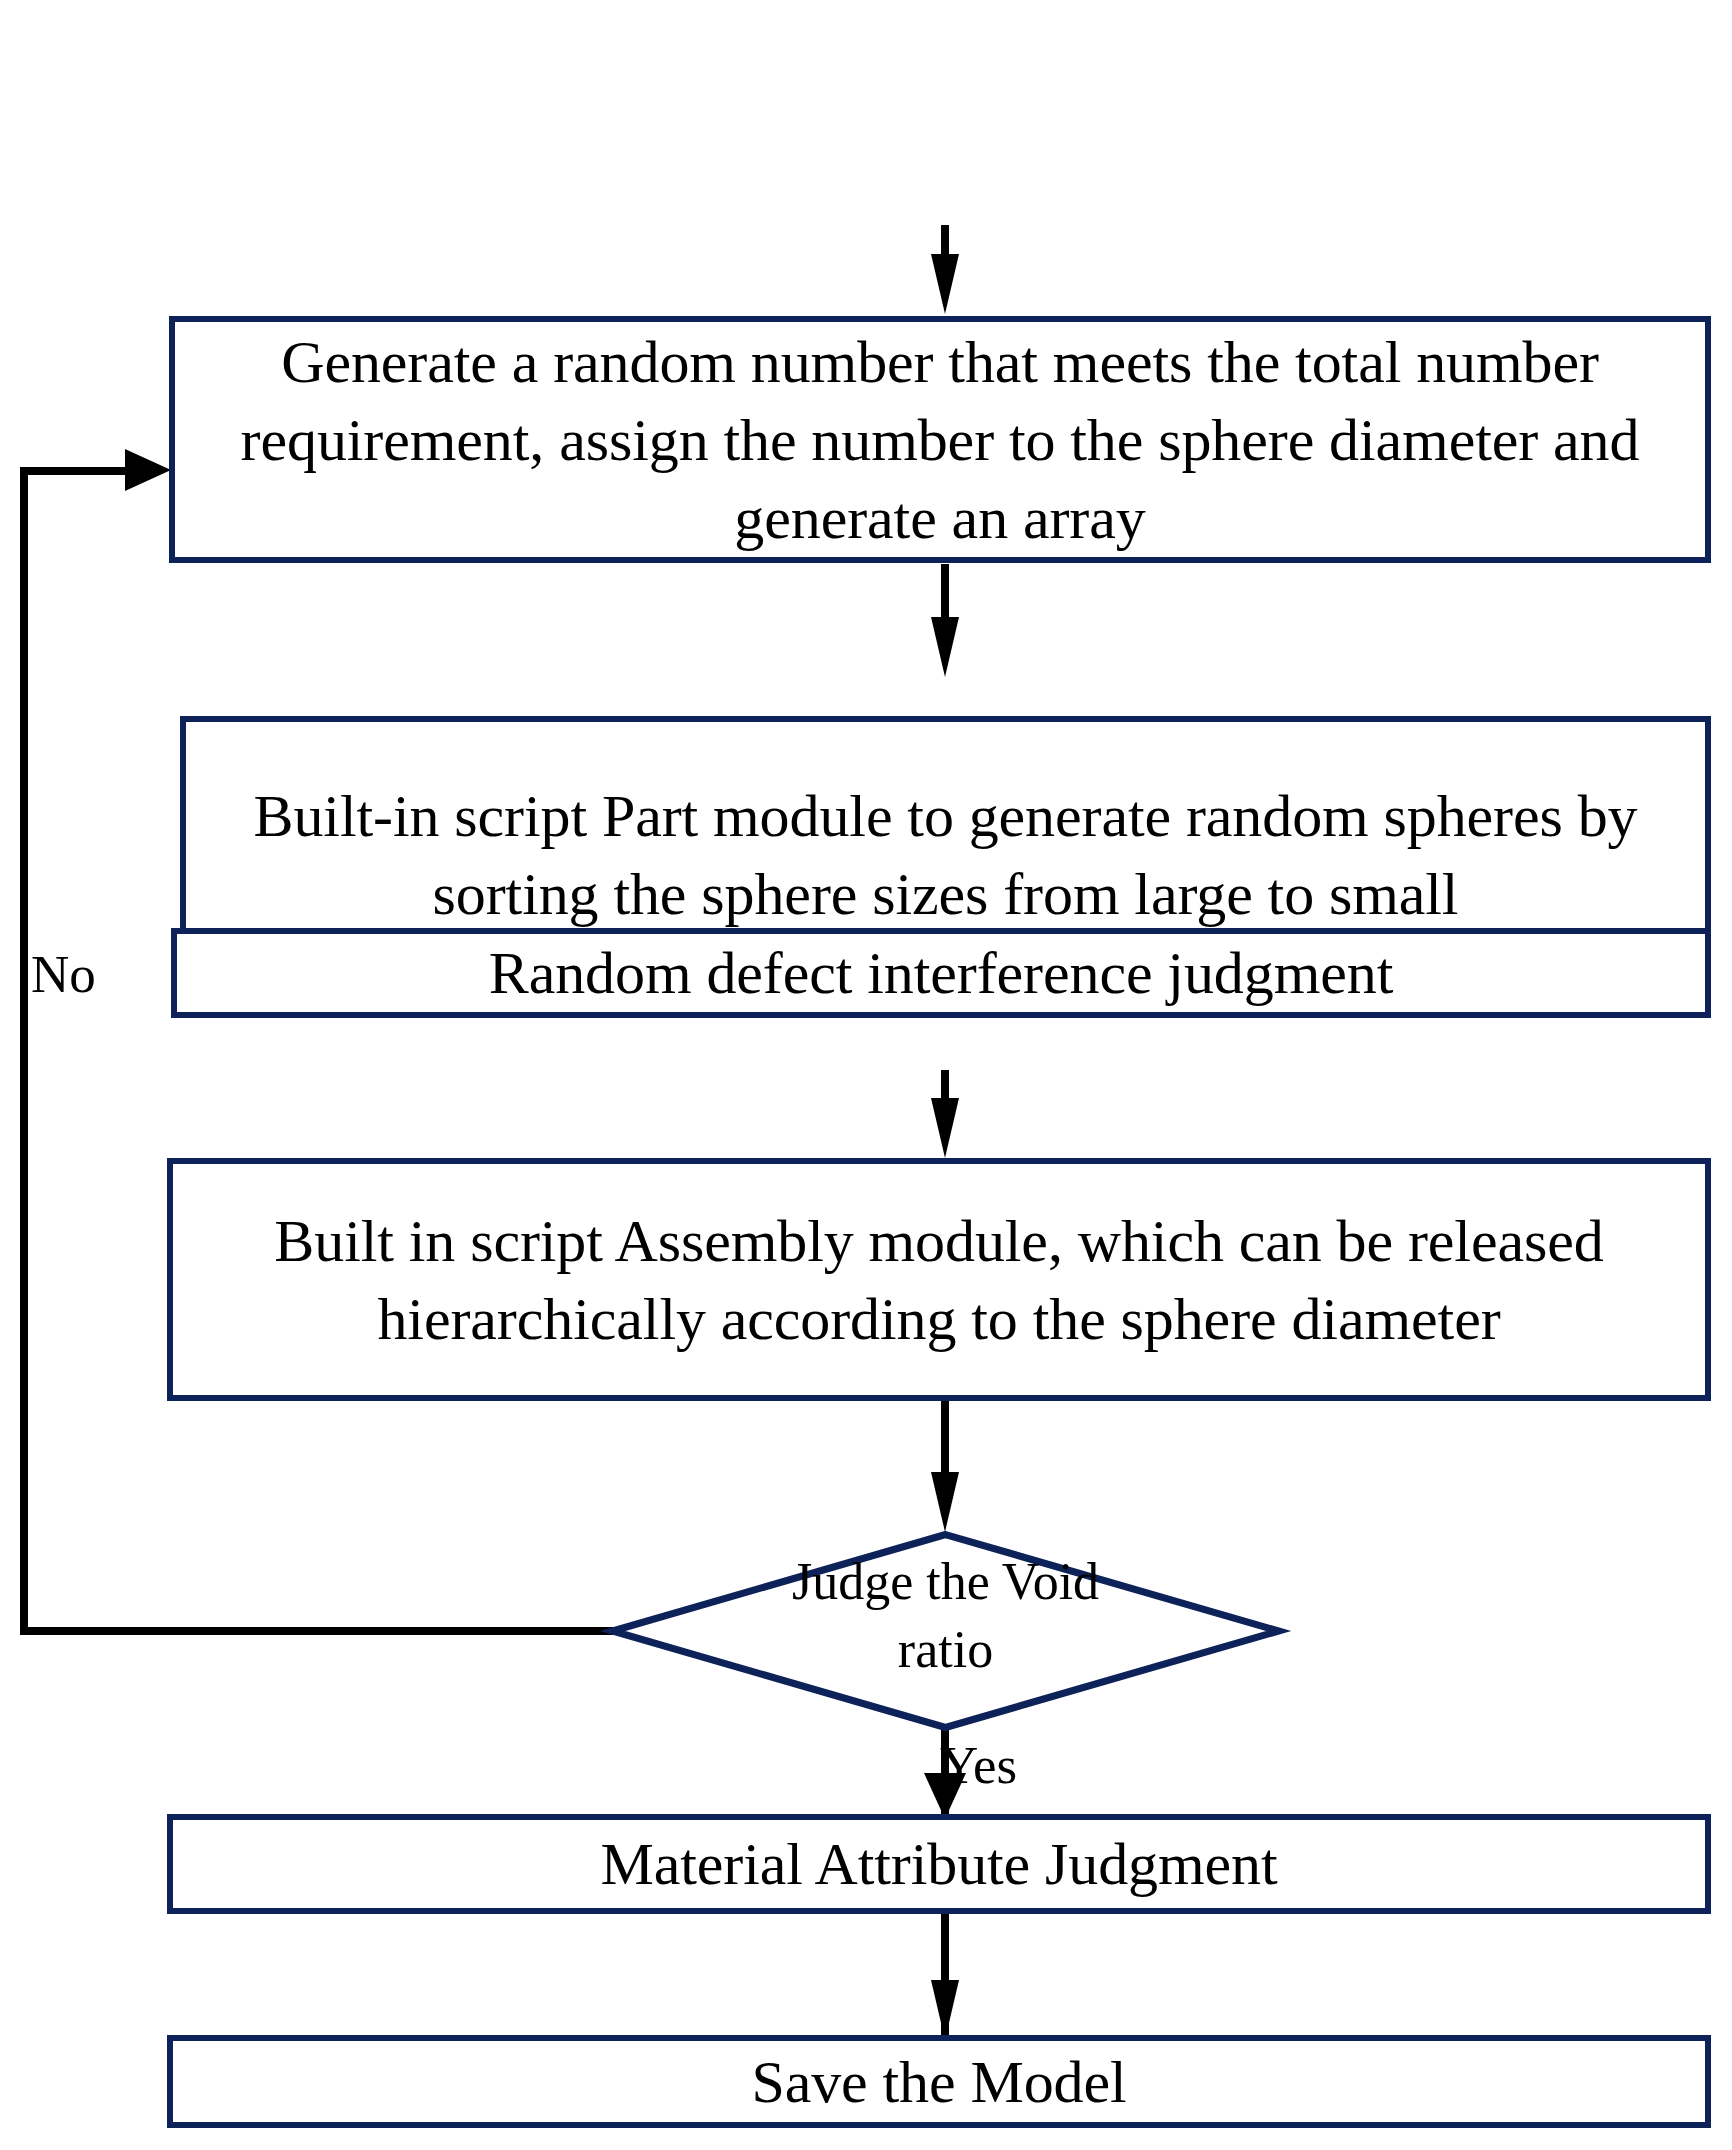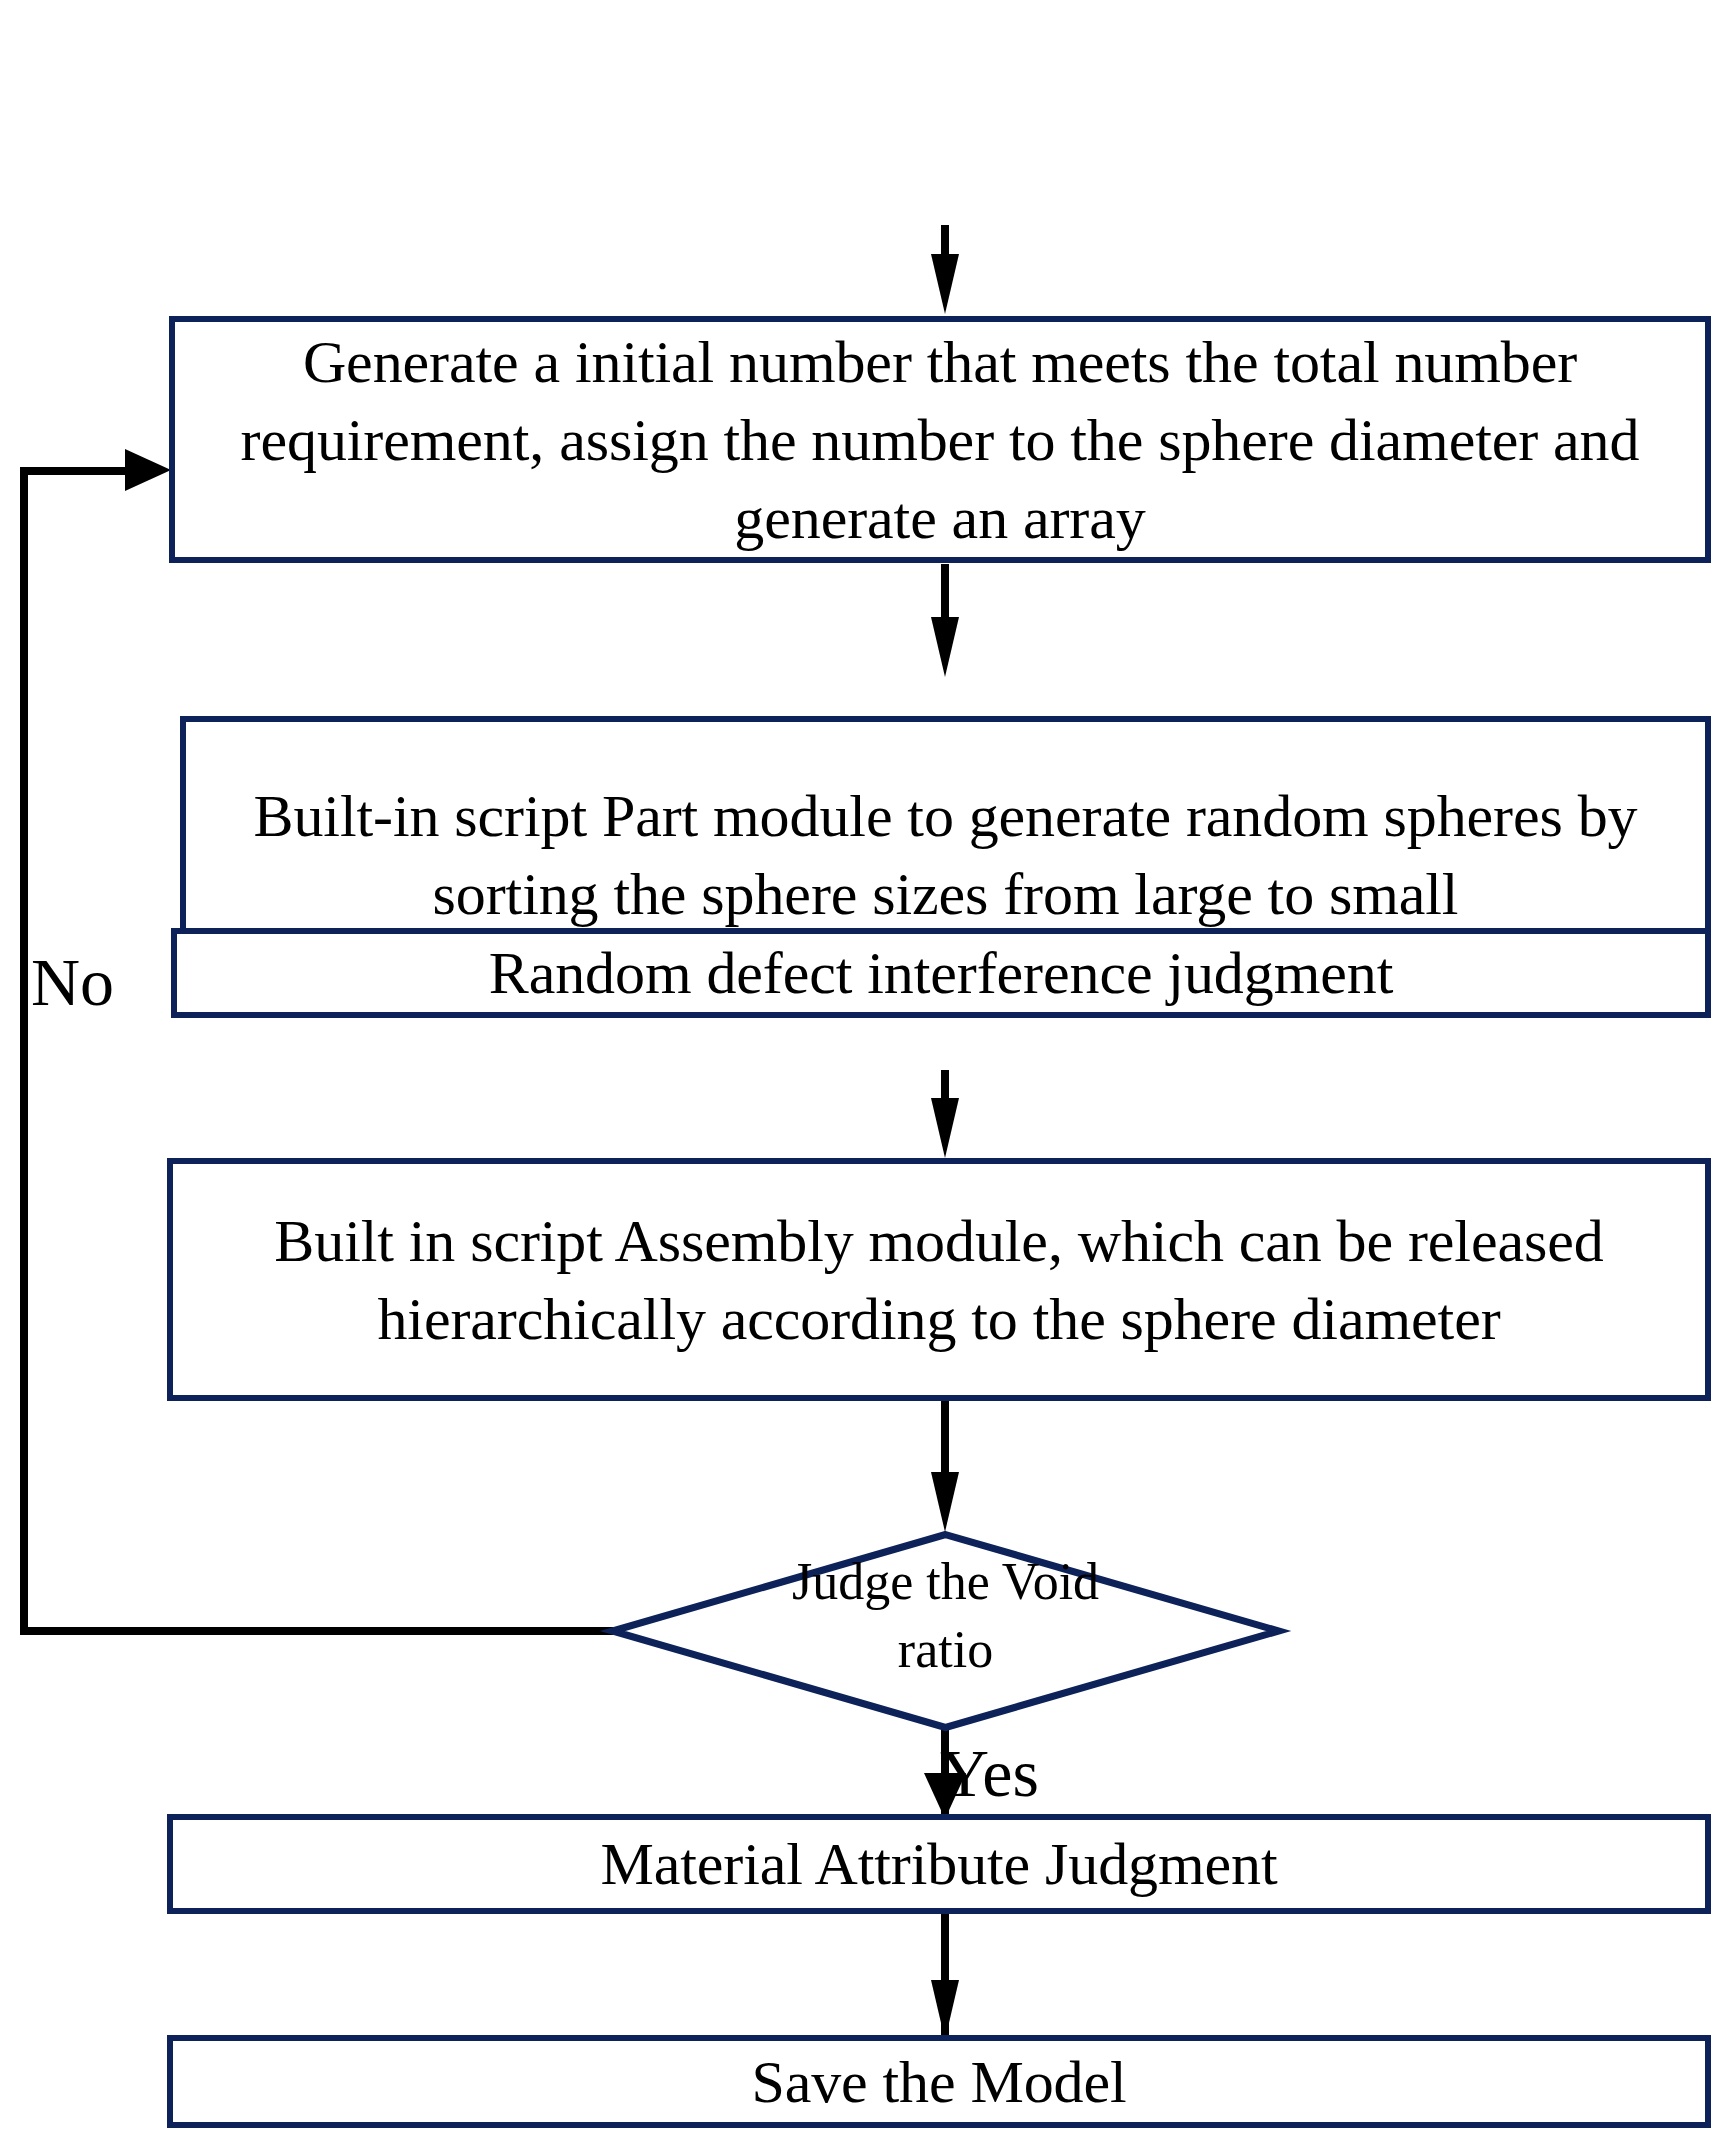--- a/index.html
+++ b/index.html
@@ -107,40 +107,40 @@
   }
   
   .arrow-slim {
     border-left-width: 14.3px;
     border-right-width: 14.3px;
     border-top-width: 60px;
   }
 
   .edge-label {
     position: absolute;
-    font-size: 68px;
+    font-size: 53px;
     line-height: 1;
     color: #000000;
     z-index: 4;
     white-space: nowrap;
   }
   #label-no  { left: 31px;   top: 948px; }
   #label-yes { left: 940px; top: 1739px; }
 </style>
 </head>
 <body>
 
 <div id="canvas">
 
 
   <div class="conn vline" style="left:941px; top:225px; height:53px;"></div>
   <div class="arrowhead arrow-down arrow-slim" style="left:931px; top:254px;"></div>
 
   <div class="node" id="node-generate">
-    <span class="node-text">Generate a initial number that meets the total number requirement, assign the number to the sphere diameter and generate an array</span>
+    <span class="node-text">Generate a random number that meets the total number requirement, assign the number to the sphere diameter and generate an array</span>
   </div>
 
   <div class="conn vline" style="left:941px; top:564px; height:64px;"></div>
   <div class="arrowhead arrow-down arrow-slim" style="left:931px; top:617px;"></div>
 
   <div class="node" id="node-part">
     <span class="node-text">Built-in script Part module to generate random spheres by sorting the sphere sizes from large to small</span>
   </div>
 
   <div class="conn vline" style="left:941px; top:920px; height:36px;"></div>

